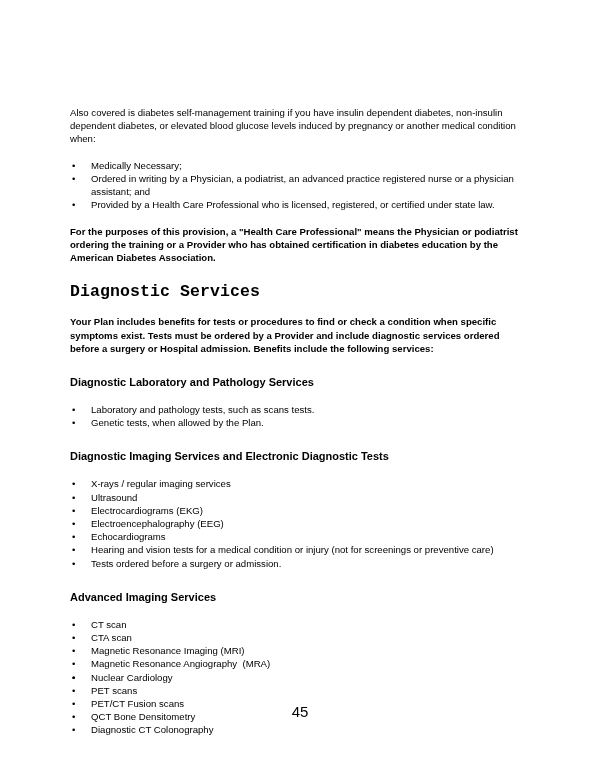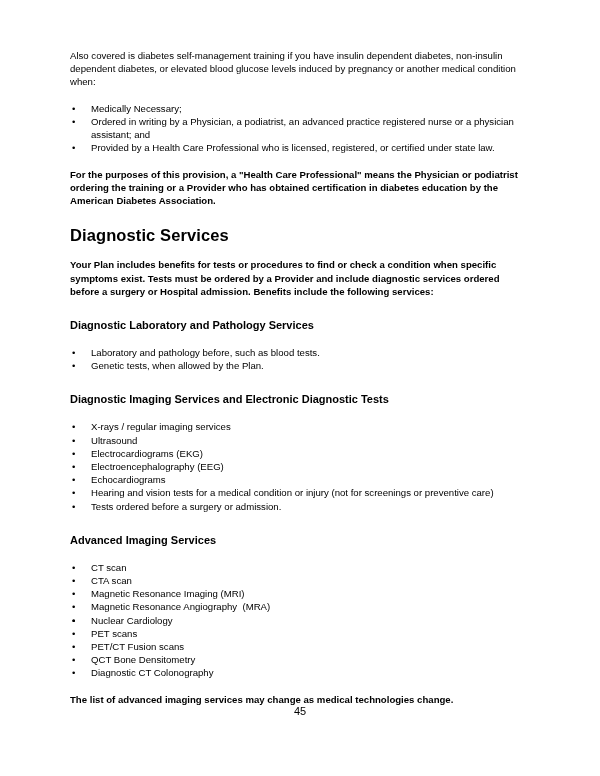--- a/index.html
+++ b/index.html
@@ -13,37 +13,38 @@
     background: #ffffff;
     font-family: "Liberation Sans", sans-serif;
     color: #000000;
     -webkit-font-smoothing: antialiased;
   }
   .page {
     position: relative;
     width: 600px;
     height: 776px;
     box-sizing: border-box;
-    padding: 49px 70px 0 70px;
+    padding: 106px 70px 0 70px;
   }
   .para {
     font-size: 9.6px;
     line-height: 13.2px;
     margin: 0 0 0 0;
   }
   .gap-para {
     margin-top: 13.2px;
     font-weight: bold;
   }
   .h1 {
     font-size: 16.5px;
     line-height: 20px;
     font-weight: bold;
     margin: 18px 0 0 0;
     letter-spacing: 0.1px;
+    font-family: Liberation Mono, monospace;
   }
   .h2 {
     font-size: 11px;
     line-height: 15px;
     font-weight: bold;
     margin: 20px 0 0 0;
   }
   ul.bullets {
     list-style: none;
     margin: 13px 0 0 0;
@@ -62,21 +63,21 @@
     top: 0;
     font-size: 9.6px;
     line-height: 13.2px;
   }
   .page-number {
     position: absolute;
     left: 0;
     right: 0;
     top: 705px;
     text-align: center;
-    font-size: 11px;
+    font-size: 15px;
     line-height: 13.2px;
   }
   .nowrap-keep {
     white-space: pre-wrap;
   }
 </style>
 </head>
 <body>
 
 <div class="page">
@@ -102,21 +103,21 @@
 
   <h1 class="h1">Diagnostic Services</h1>
 
   <p class="para gap-para">Your Plan includes benefits for tests or procedures to find or check a condition when specific symptoms exist.  Tests must be ordered by a Provider and include diagnostic services ordered before a surgery or Hospital admission.  Benefits include the following services:</p>
 
   <h2 class="h2">Diagnostic Laboratory and Pathology Services</h2>
 
   <ul class="bullets">
     <li>
       <span class="bullet-dot">•</span>
-      <span>Laboratory and pathology before, such as blood tests.</span>
+      <span>Laboratory and pathology tests, such as scans tests.</span>
     </li>
     <li>
       <span class="bullet-dot">•</span>
       <span>Genetic tests, when allowed by the Plan.</span>
     </li>
   </ul>
 
   <h2 class="h2">Diagnostic Imaging Services and Electronic Diagnostic Tests</h2>
 
   <ul class="bullets">
@@ -188,17 +189,16 @@
     <li>
       <span class="bullet-dot">•</span>
       <span>QCT Bone Densitometry</span>
     </li>
     <li>
       <span class="bullet-dot">•</span>
       <span>Diagnostic CT Colonography</span>
     </li>
   </ul>
 
-  <p class="para gap-para">The list of advanced imaging services may change as medical technologies change.</p>
 
   <div class="page-number">45</div>
 
 </div>
 
 </body></html>

